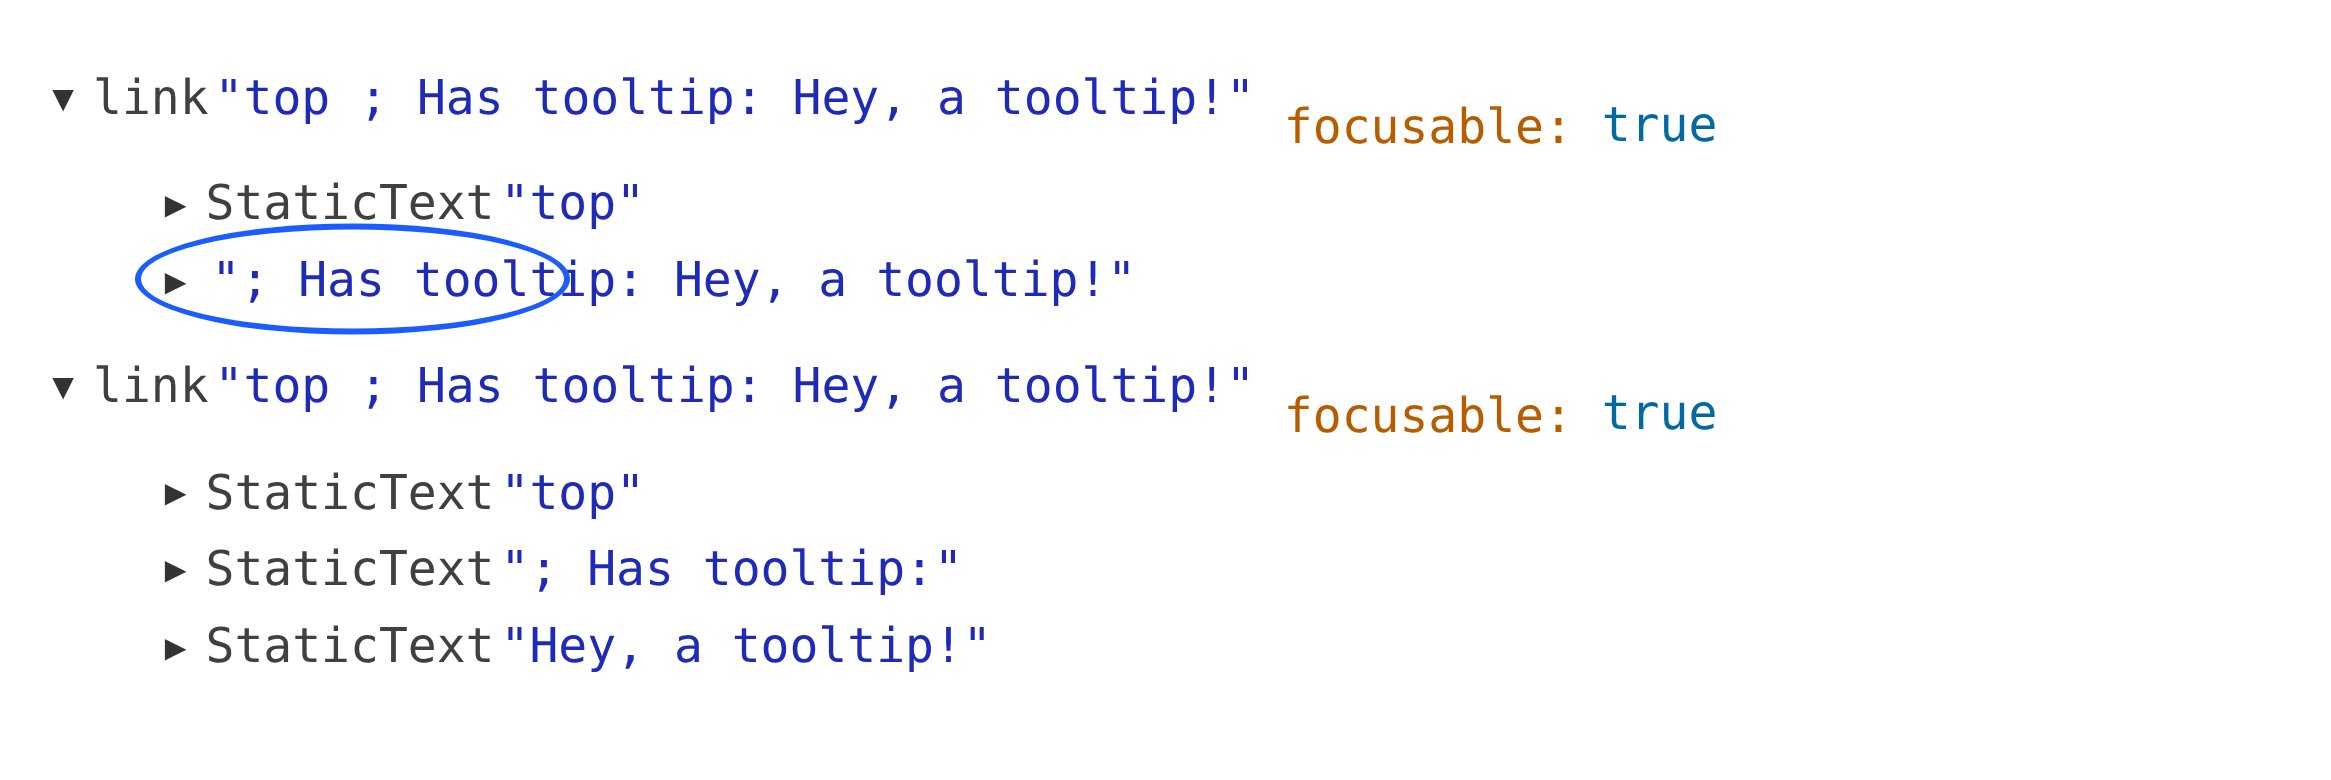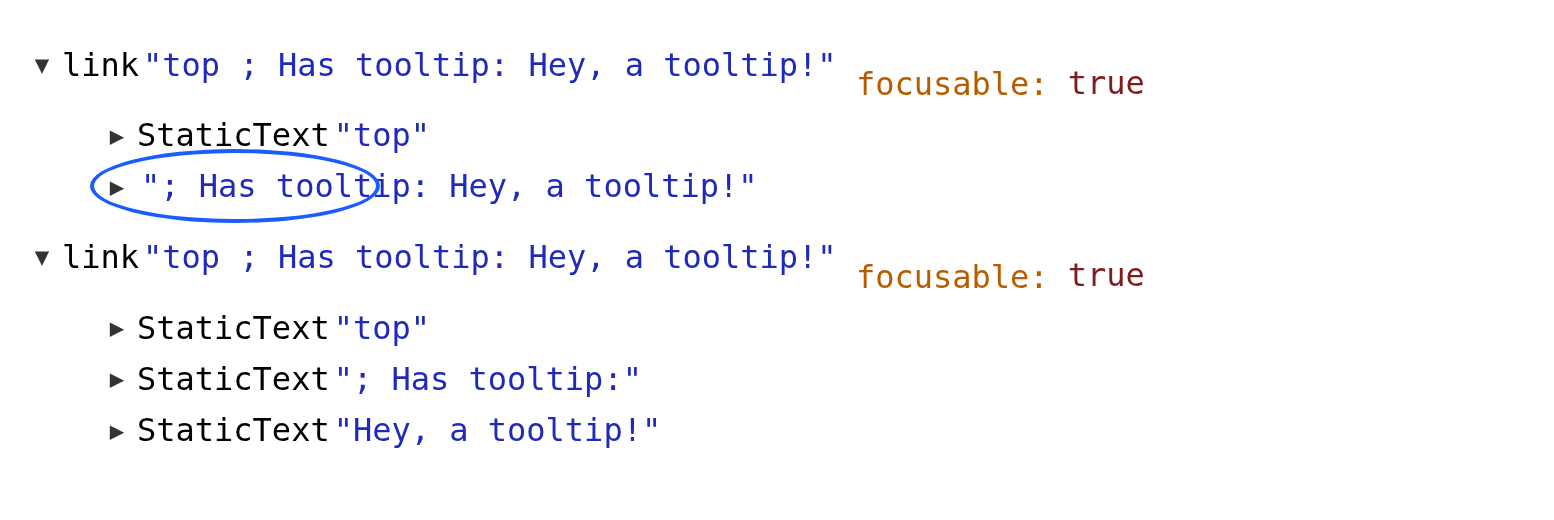--- a/index.html
+++ b/index.html
@@ -30,31 +30,31 @@
       display: inline-block;
       width: 24px;
       text-align: center;
       color: #333;
       user-select: none;
       margin-right: 8px;
       font-size: 24px;
       flex-shrink: 0;
     }
     .role {
-      color: #000000;
+      color: #404040;
     }
     .string {
       color: #1f2bb8;
     }
     .attr {
       color: #b85c00;
       margin-top: 39px;
     }
     .val {
-      color: #7f1d1d;
+      color: #0369a1;
       margin-top: 36px;
     }
     .gap-small {
       margin-left: 4px;
     }
     .ellipse-highlight {
       position: absolute;
       border: 4px solid #1b5cff;
       border-radius: 50%;
       width: 290px;

